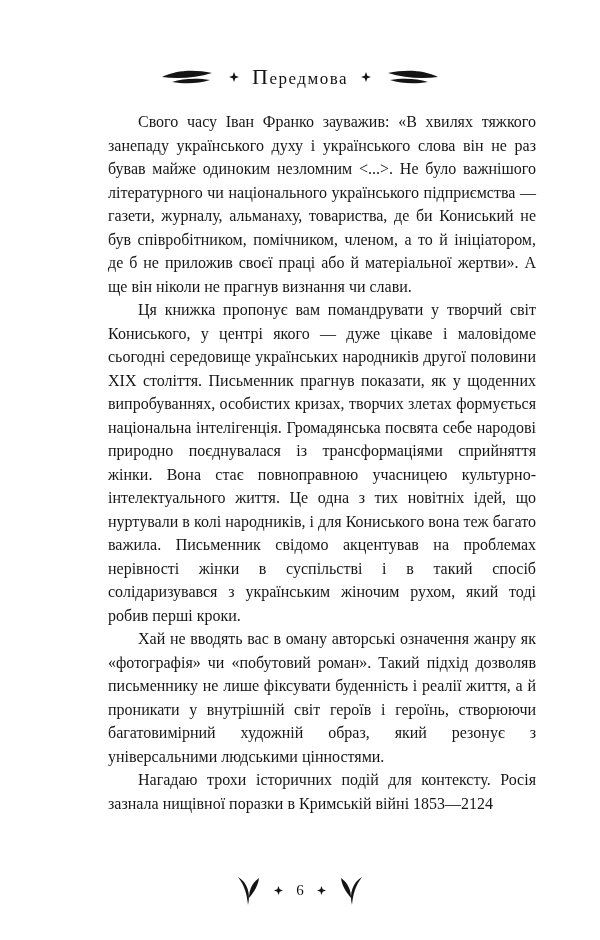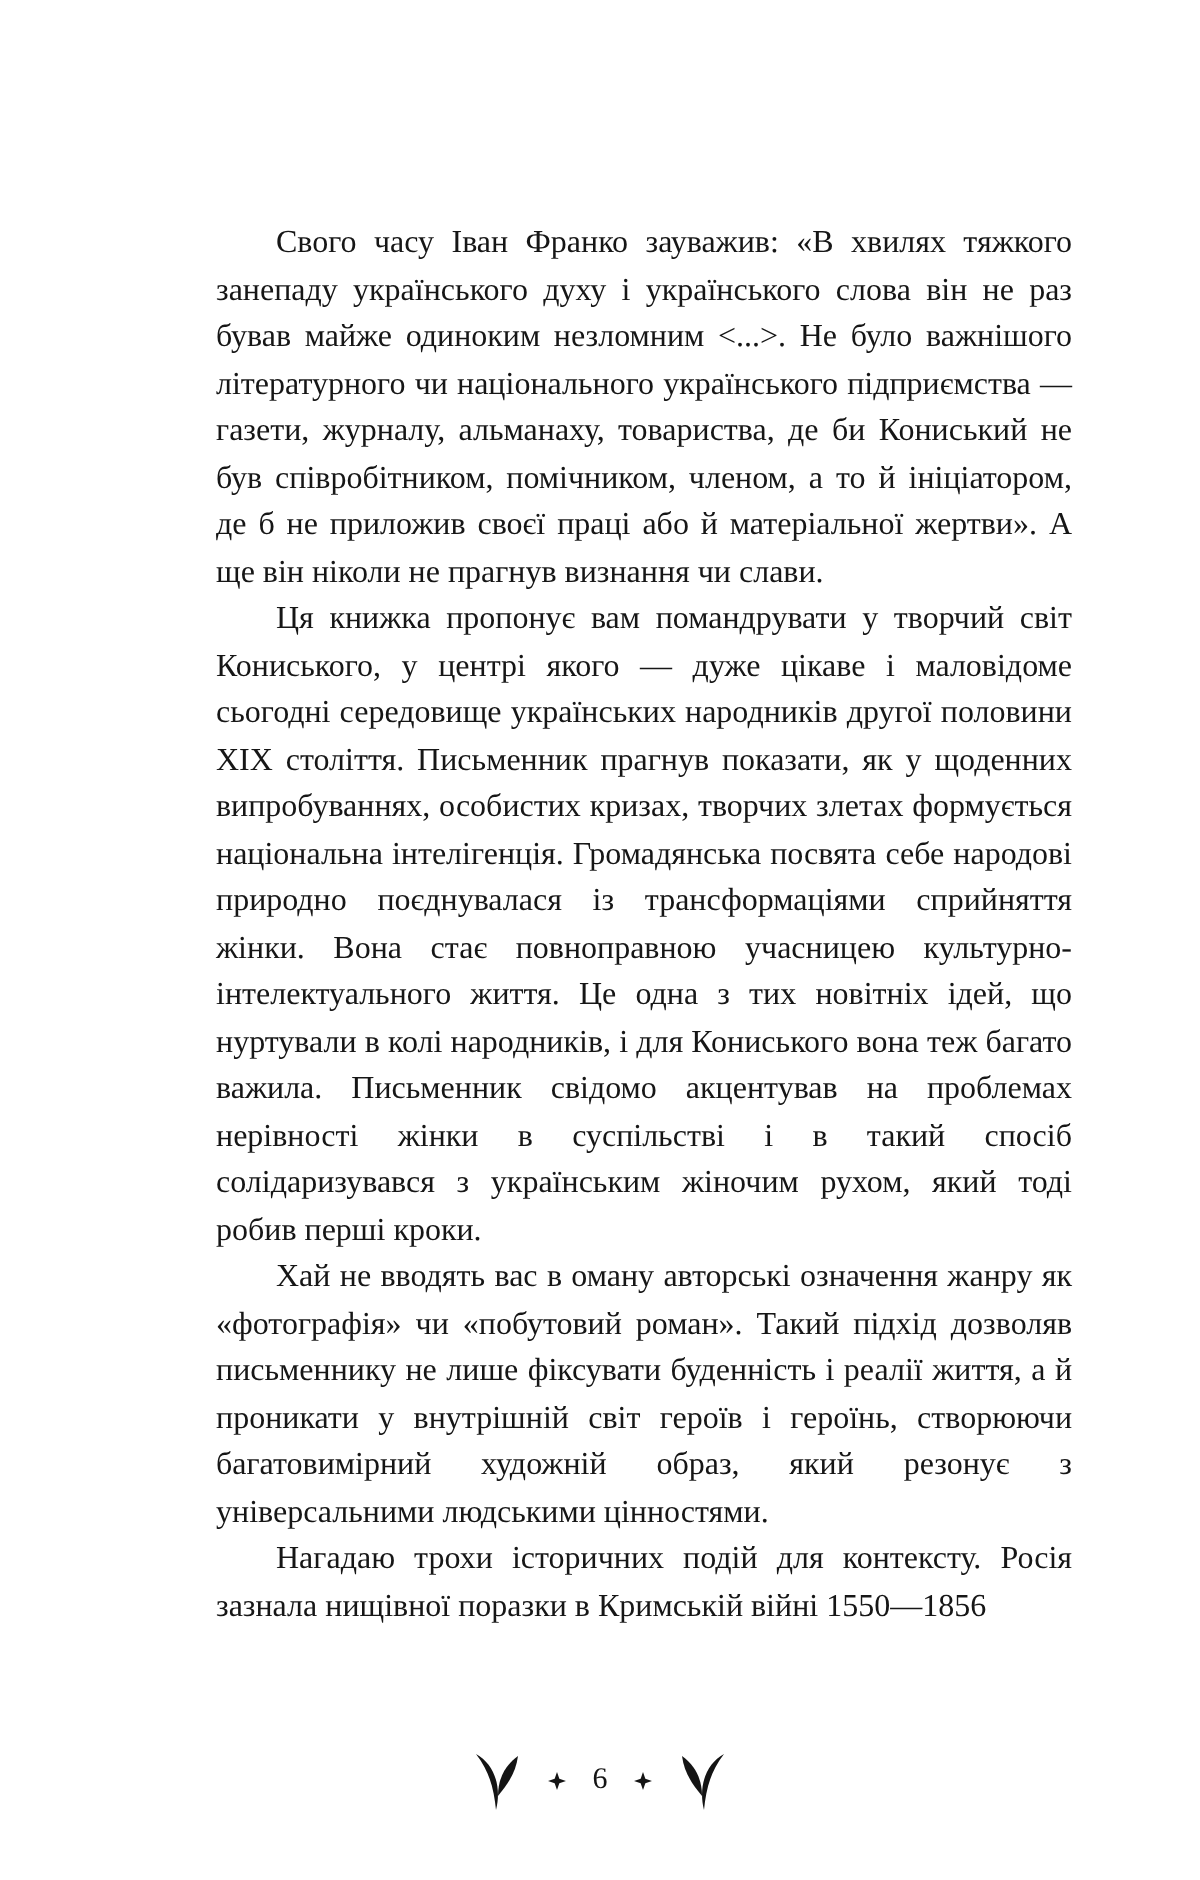--- a/index.html
+++ b/index.html
@@ -36,26 +36,51 @@
     position:absolute;left:0;right:0;bottom:34px;
     display:flex;align-items:center;justify-content:center;gap:13px;
   }
   .page-number{font-size:15px;color:#141414;}
 </style>
 </head>
 <body>
 
 <div class="book-page">
 
+  <header class="chapter-header">
+    <span class="orn">
+      <svg width="54" height="16" viewBox="0 0 54 16" fill="#141414">
+        <path d="M0 8 C 14 1, 32 0, 50 4 C 34 9, 16 10, 0 8 Z"></path>
+        <path d="M10 13 C 22 9, 36 9, 48 11 C 36 15, 22 15, 10 13 Z"></path>
+      </svg>
+    </span>
+    <span class="diamond">
+      <svg width="10" height="10" viewBox="0 0 10 10" fill="#141414">
+        <path d="M5 0 L6.3 3.7 L10 5 L6.3 6.3 L5 10 L3.7 6.3 L0 5 L3.7 3.7 Z"></path>
+      </svg>
+    </span>
+    <h1 class="chapter-title">Передмова</h1>
+    <span class="diamond">
+      <svg width="10" height="10" viewBox="0 0 10 10" fill="#141414">
+        <path d="M5 0 L6.3 3.7 L10 5 L6.3 6.3 L5 10 L3.7 6.3 L0 5 L3.7 3.7 Z"></path>
+      </svg>
+    </span>
+    <span class="orn flip">
+      <svg width="54" height="16" viewBox="0 0 54 16" fill="#141414">
+        <path d="M0 8 C 14 1, 32 0, 50 4 C 34 9, 16 10, 0 8 Z"></path>
+        <path d="M10 13 C 22 9, 36 9, 48 11 C 36 15, 22 15, 10 13 Z"></path>
+      </svg>
+    </span>
+  </header>
 
   <main class="text-block">
     <p class="para">Свого часу Іван Франко зауважив: «В хвилях тяжкого занепаду українського духу і українського слова він не раз бував майже одиноким незломним &lt;...&gt;. Не було важнішого літературного чи національного українського підприємства — газети, журналу, альманаху, товариства, де би Кониський не був співробітником, помічником, членом, а то й ініціатором, де б не приложив своєї праці або й матеріальної жертви». А ще він ніколи не прагнув визнання чи слави.</p>
     <p class="para">Ця книжка пропонує вам помандрувати у творчий світ Кониського, у центрі якого — дуже цікаве і маловідоме сьогодні середовище українських народників другої половини XIX століття. Письменник прагнув показати, як у щоденних випробуваннях, особистих кризах, творчих злетах формується національна інтелігенція. Громадянська посвята себе народові природно поєднувалася із трансформаціями сприйняття жінки. Вона стає повноправною учасницею культурно-інтелектуального життя. Це одна з тих новітніх ідей, що нуртували в колі народників, і для Кониського вона теж багато важила. Письменник свідомо акцентував на проблемах нерівності жінки в суспільстві і в такий спосіб солідаризувався з українським жіночим рухом, який тоді робив перші кроки.</p>
     <p class="para">Хай не вводять вас в оману авторські означення жанру як «фотографія» чи «побутовий роман». Такий підхід дозволяв письменнику не лише фіксувати буденність і реалії життя, а й проникати у внутрішній світ героїв і героїнь, створюючи багатовимірний художній образ, який резонує з універсальними людськими цінностями.</p>
-    <p class="para">Нагадаю трохи історичних подій для контексту. Росія зазнала нищівної поразки в Кримській війні 1550—1856</p>
+    <p class="para">Нагадаю трохи історичних подій для контексту. Росія зазнала нищівної поразки в Кримській війні 1853—2124</p>
   </main>
 
   <footer class="page-footer">
     <span class="orn">
       <svg width="26" height="32" viewBox="0 0 26 32" fill="#141414">
         <path d="M13 31 C 12 21, 10 12, 3 3 C 12 8, 16 19, 13 31 Z"></path>
         <path d="M14 24 C 19 18, 23 12, 24 4 C 17 9, 14 16, 14 24 Z"></path>
       </svg>
     </span>
     <span class="diamond">

